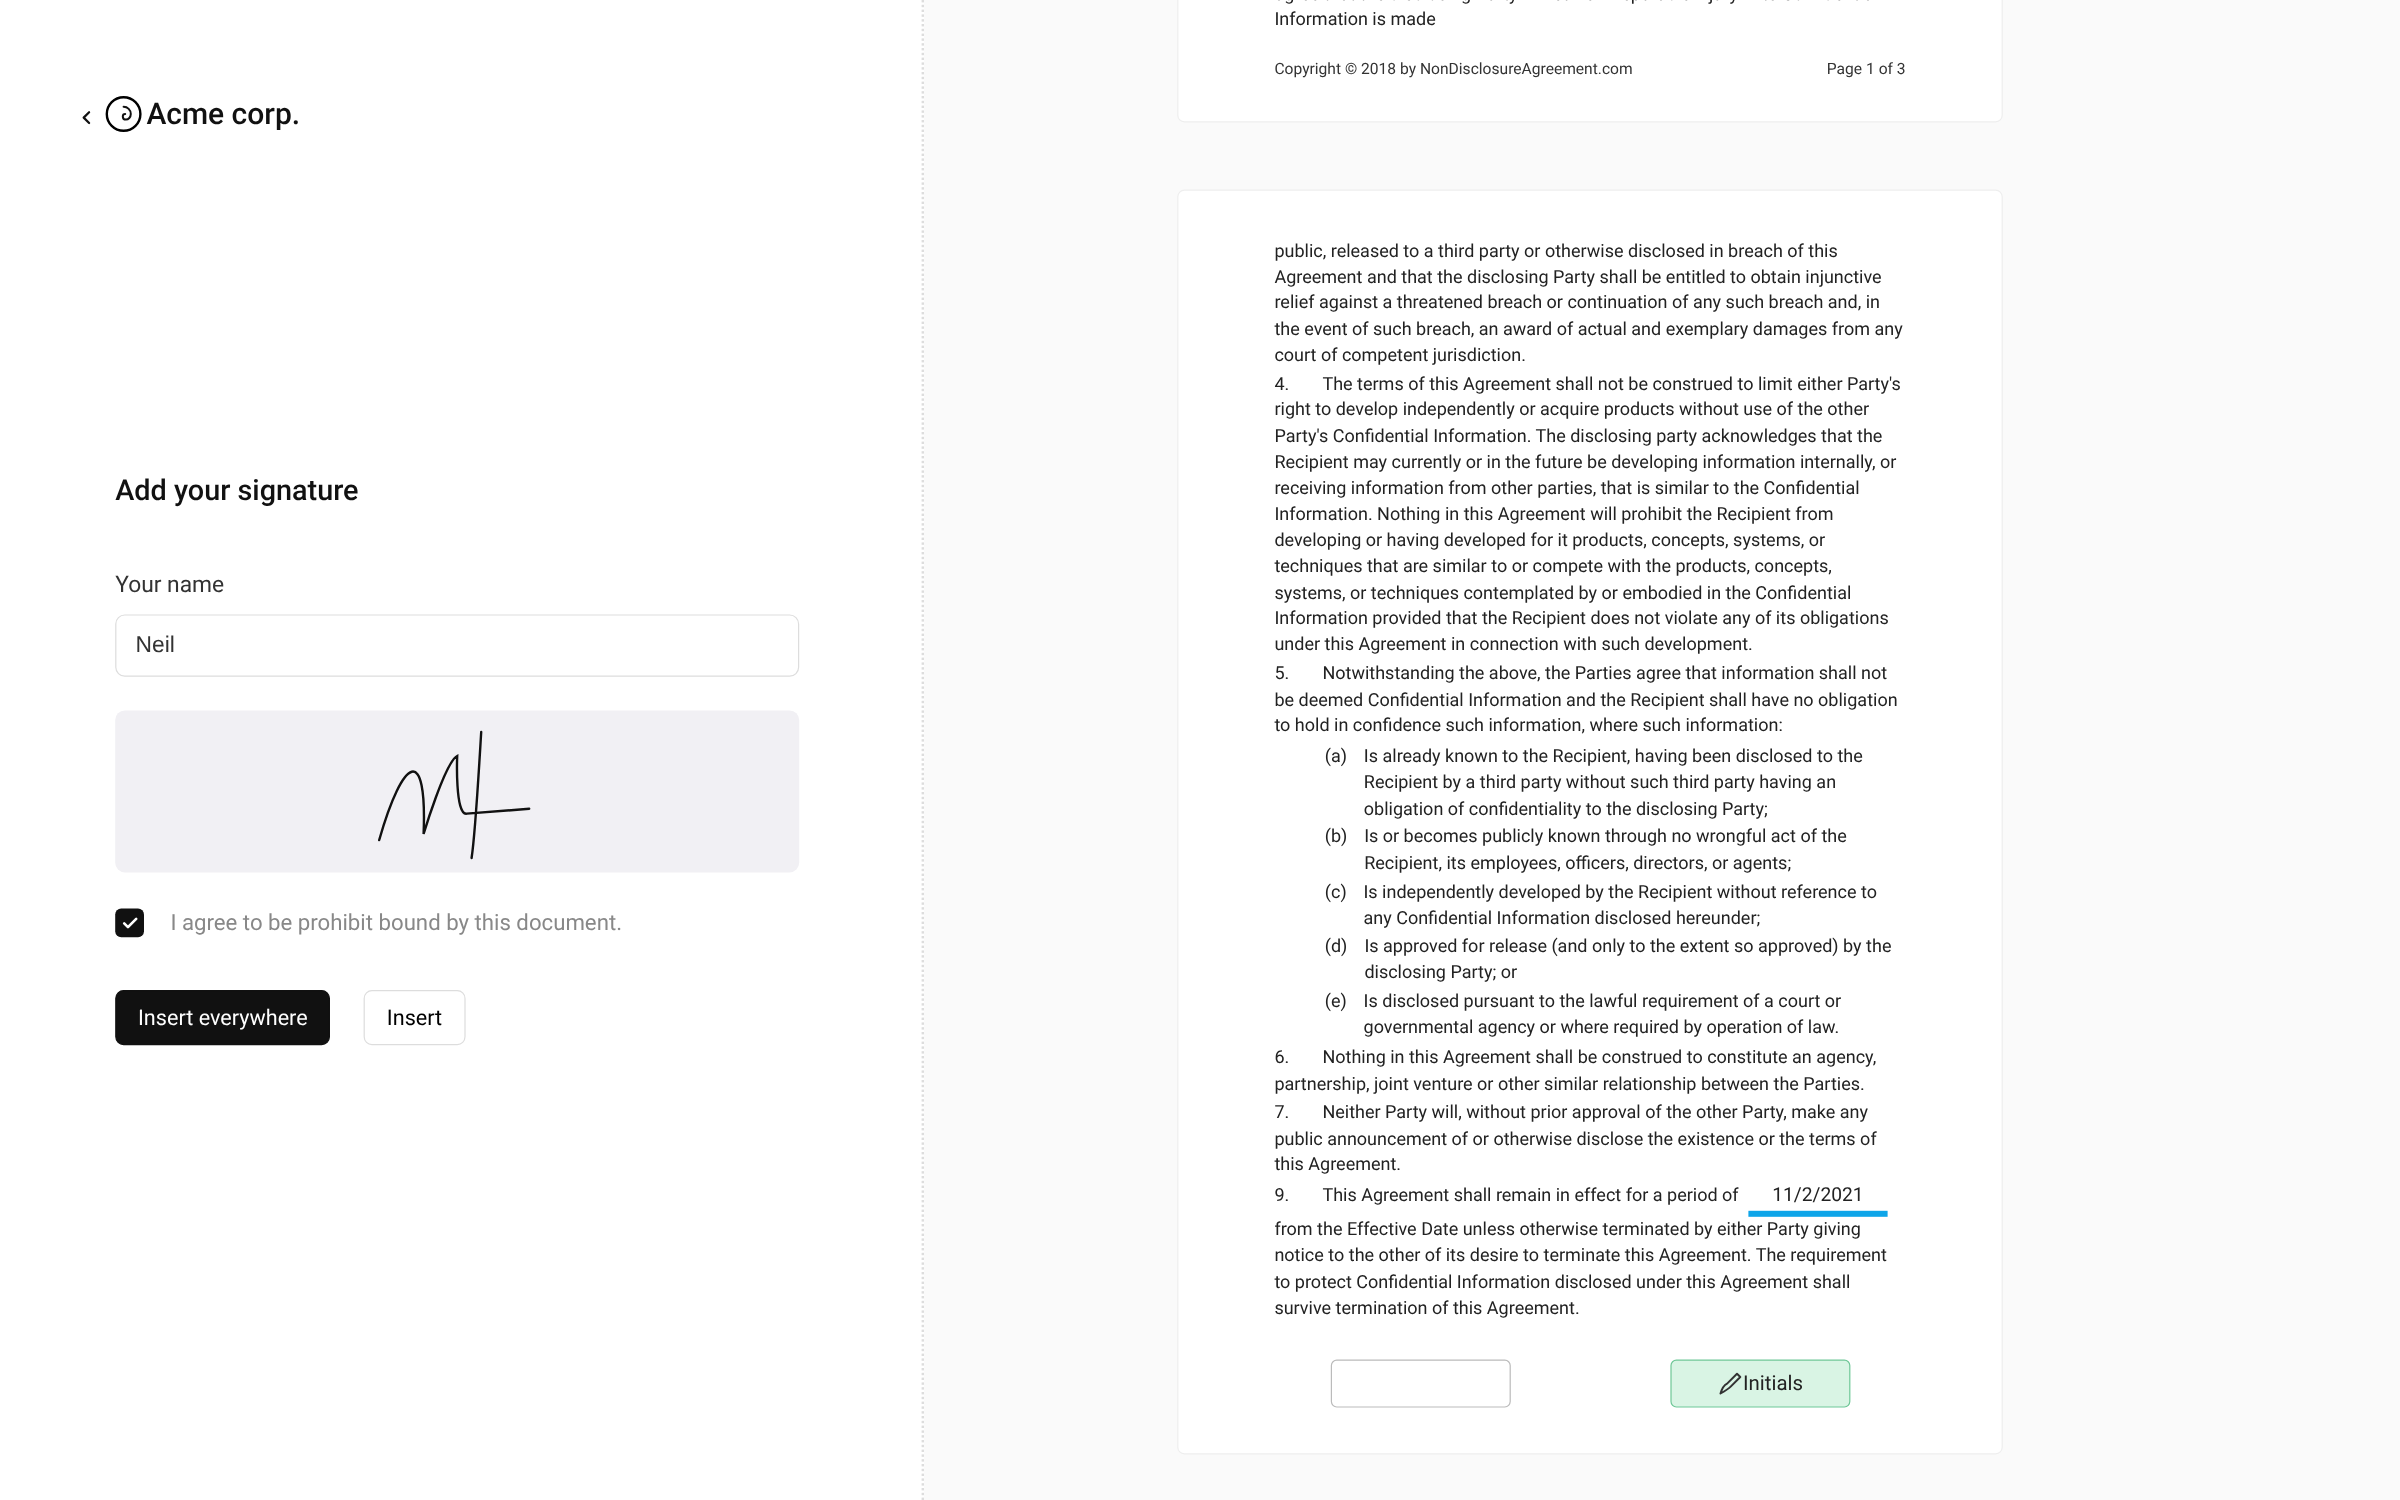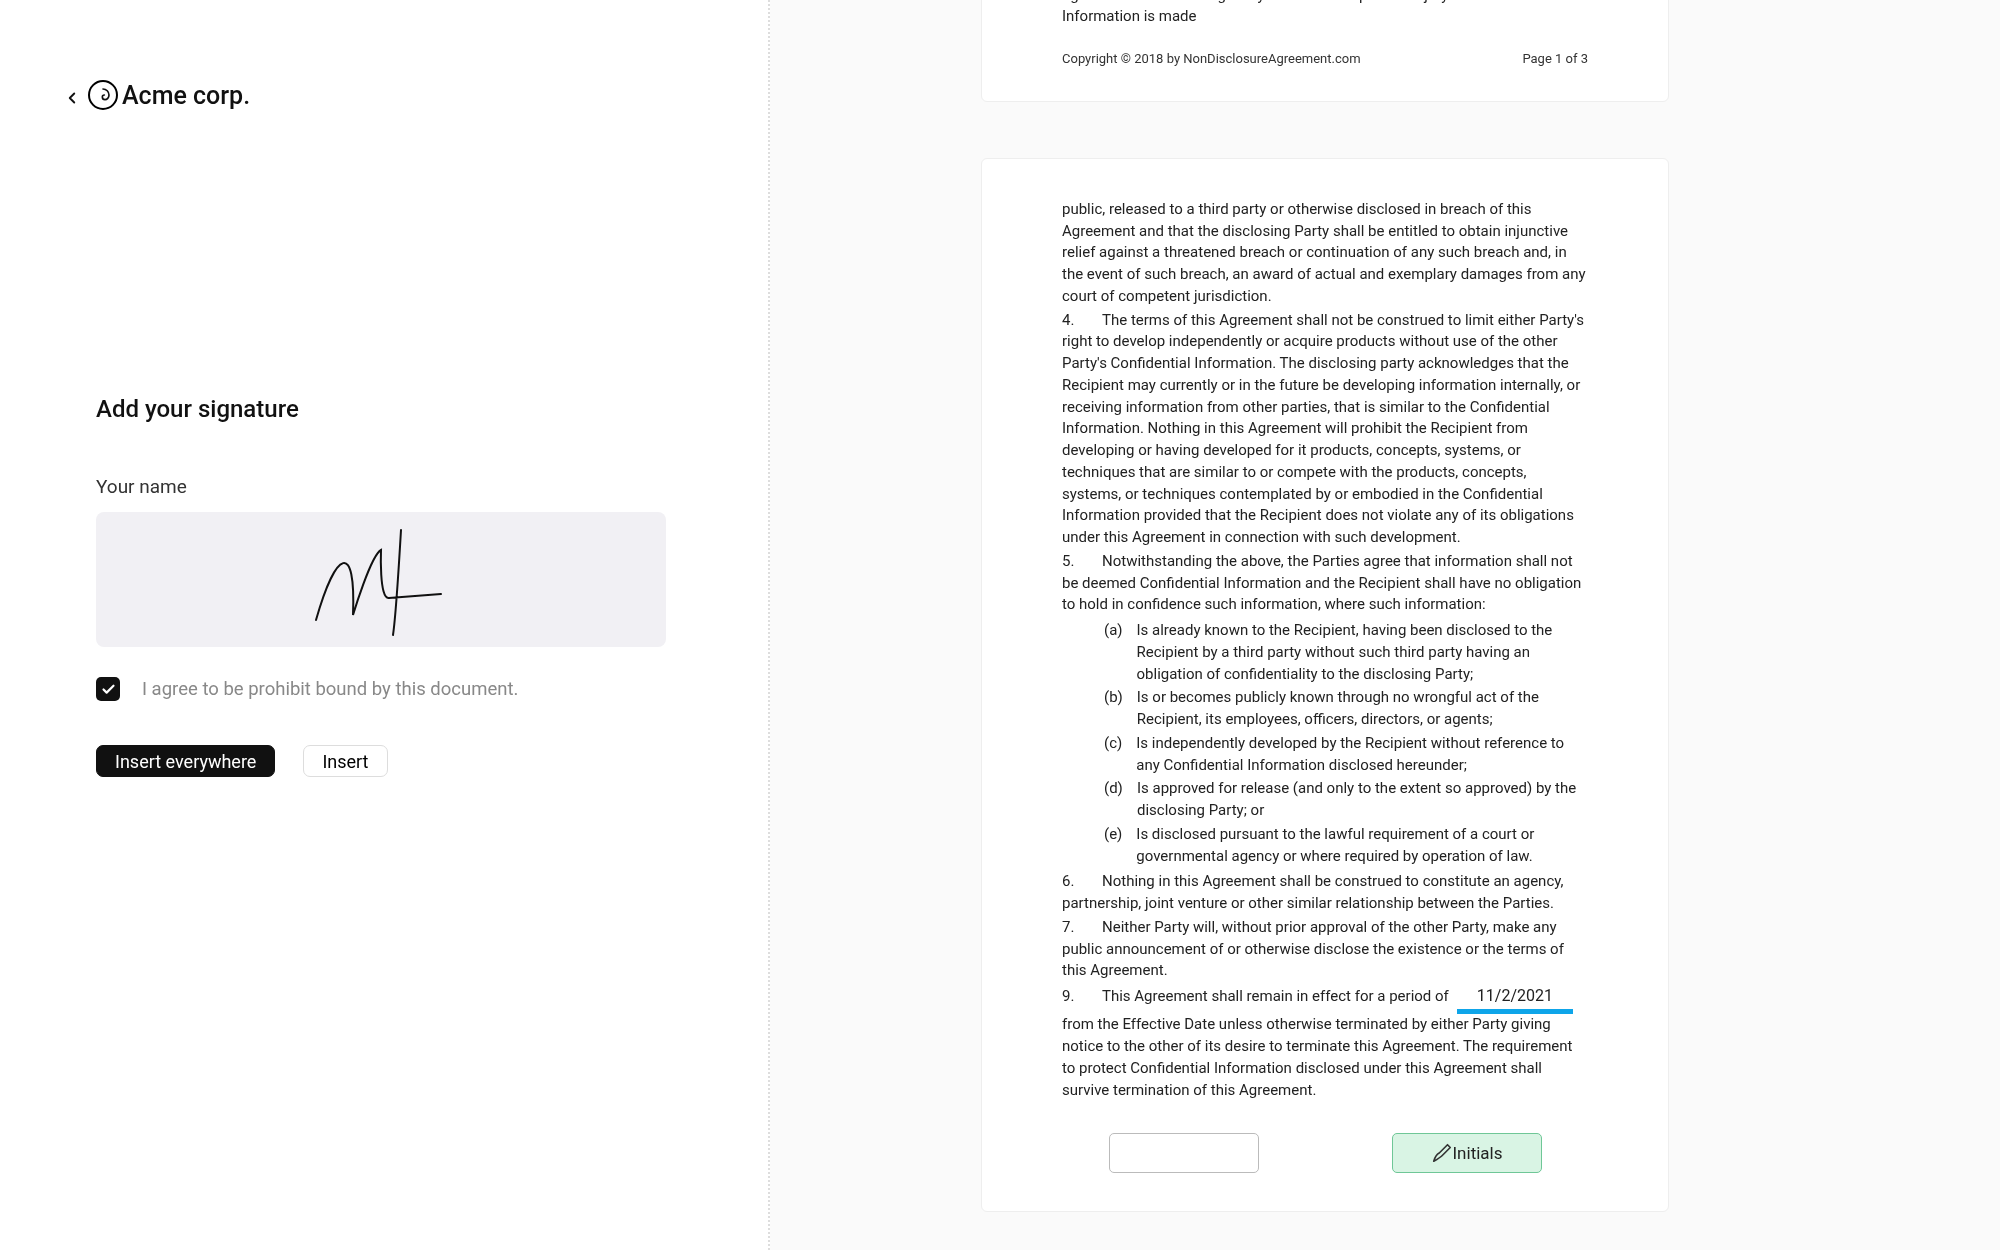--- a/index.html
+++ b/index.html
@@ -78,21 +78,21 @@
 }
 .chk {
   width: 24px; height: 24px;
   background: #111;
   border-radius: 5px;
   display:flex; align-items:center; justify-content:center;
 }
 .consent-text { font-size: 18.5px; color: #888; }
 .btn-row { display:flex; gap: 28px; }
 .btn {
-  height: 32px;
+  height: 46px;
   border-radius: 7px;
   font-size: 18px;
   padding: 0 18px;
   display:flex; align-items:center;
   cursor:pointer;
   border: 1px solid #ddd;
   background:#fff;
 }
 .btn.primary { background:#111; color:#fff; border-color:#111; }
 .right-panel {
@@ -167,20 +167,21 @@
           <path d="M12 3c5 0 9 4 9 9 0 4-3 7-6 7-2.5 0-4-2-4-4 0-1.5 1-3 3-3"></path>
         </svg>
     </div>
     <div class="company">Acme corp.</div>
   </div>
 
   <div class="section-title">Add your signature</div>
 
   <div class="form">
     <div class="label">Your name</div>
+    <input class="text-input" type="text" value="Neil" style="">
 
     <div class="sig-pad">
       <svg width="160" height="120" viewBox="0 0 160 120">
         <path d="M15 100 C 35 30, 55 20, 52 95 C 52 95, 70 35, 80 30 C 80 30, 78 80, 88 78 L 140 74 M100 10 C 100 10, 95 95, 92 115" fill="none" stroke="#111" stroke-width="2" stroke-linecap="round"></path>
       </svg>
     </div>
 
     <div class="consent-row">
       <div class="chk">
         <svg width="15" height="15" viewBox="0 0 24 24" fill="none" stroke="#fff" stroke-width="3.5" stroke-linecap="round" stroke-linejoin="round">

